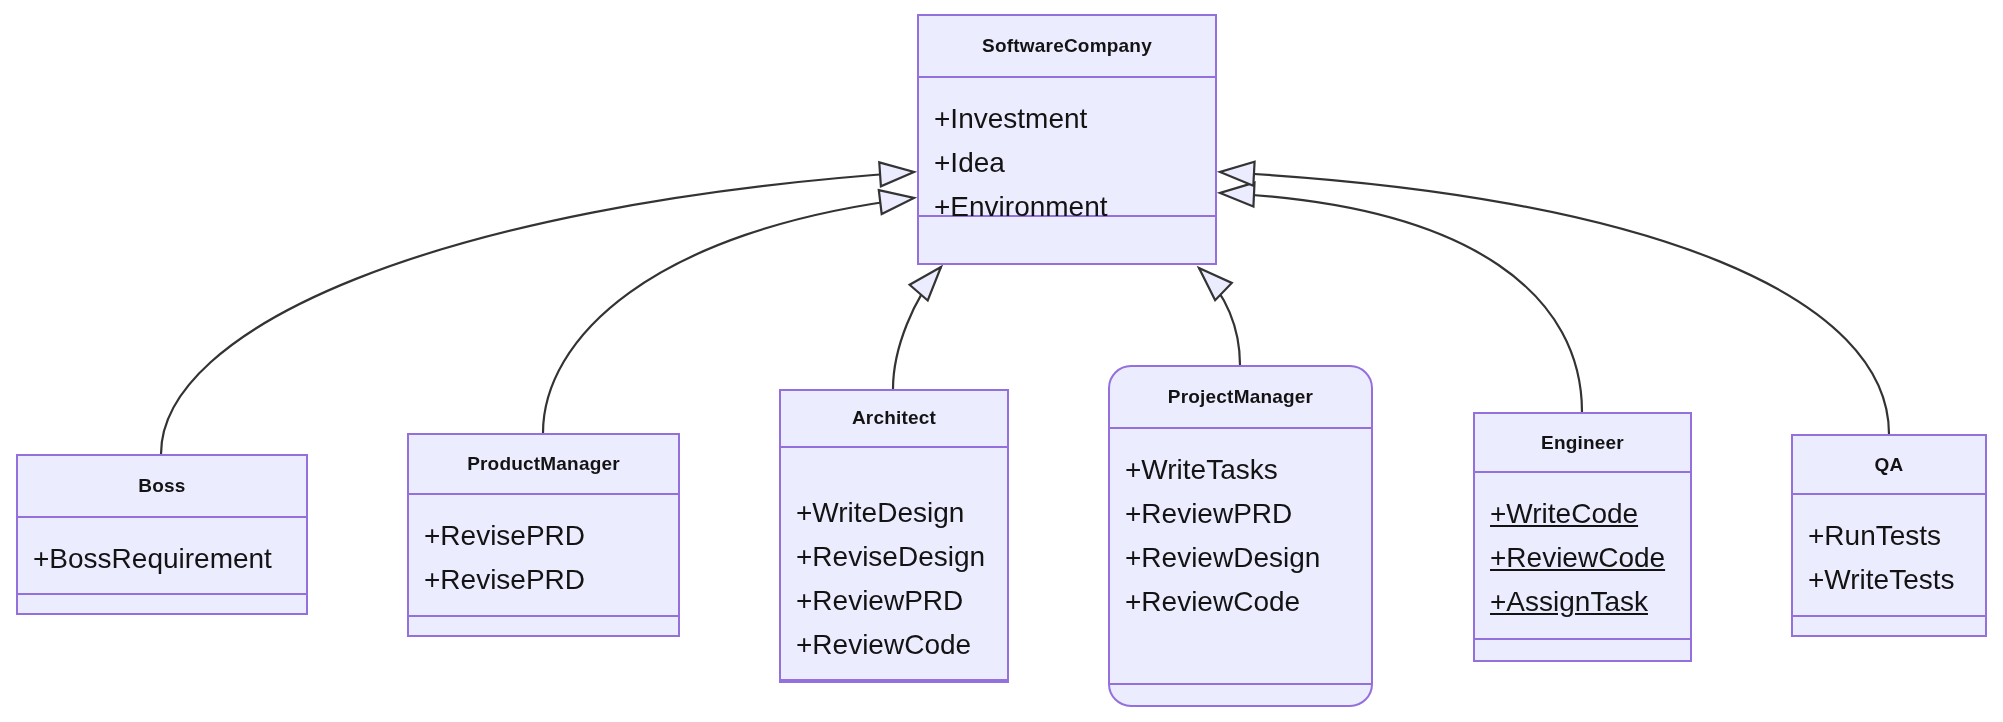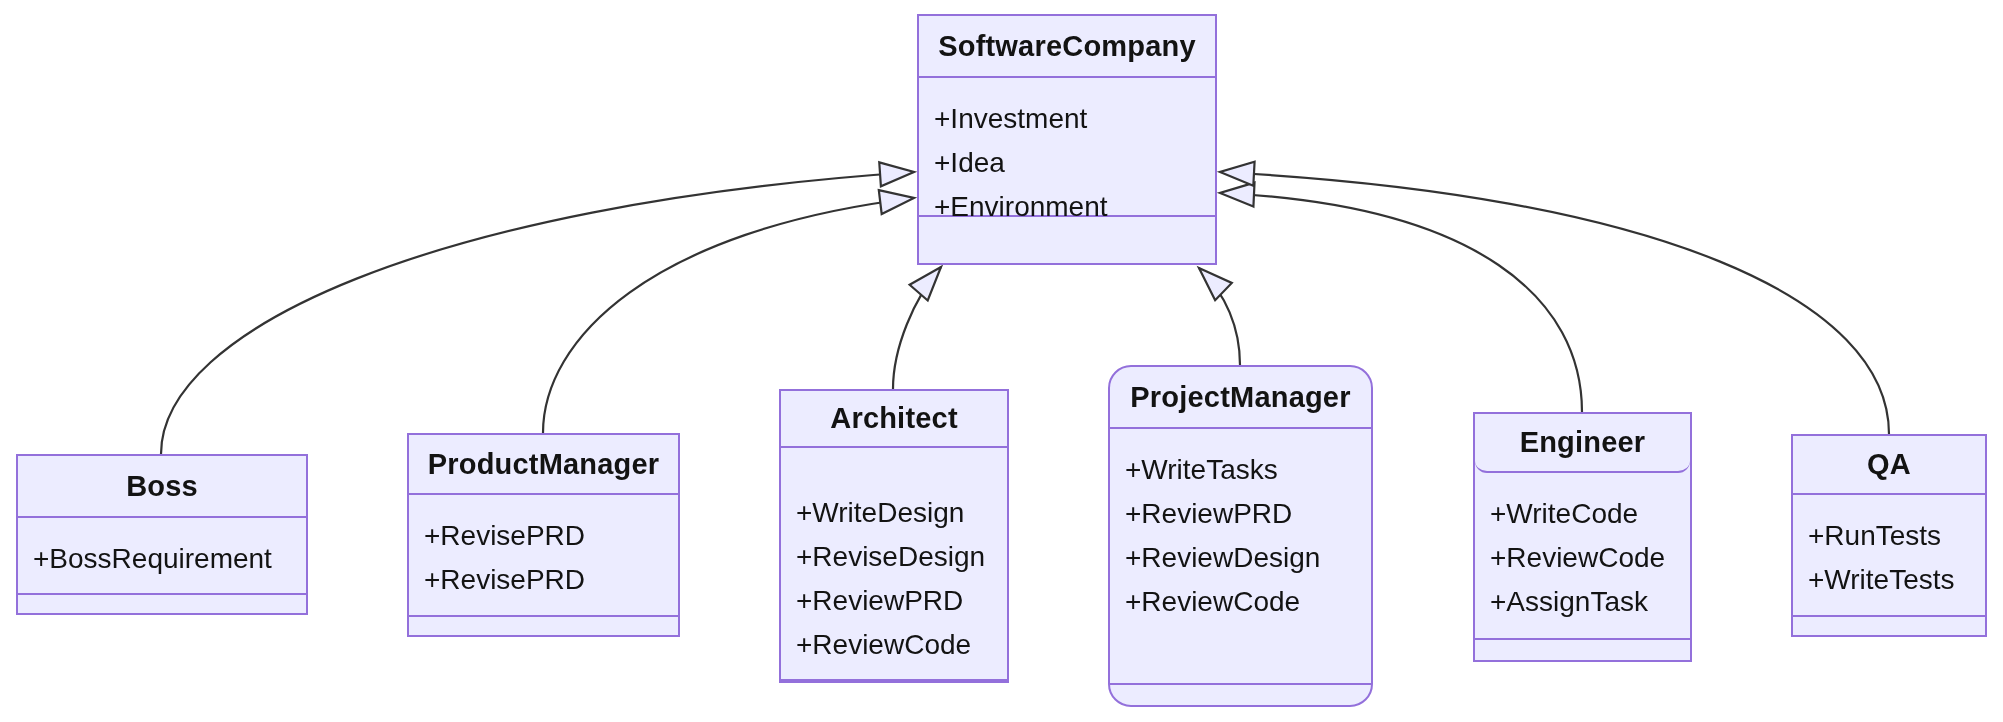--- a/index.html
+++ b/index.html
@@ -25,21 +25,21 @@
     border: 2px solid var(--node-border, #9370DB);
     display: flex;
     flex-direction: column;
   }
   .cls-title {
     box-sizing: border-box;
     display: flex;
     align-items: center;
     justify-content: center;
     font-weight: 700;
-    font-size: 29px;
+    font-size: 19px;
     letter-spacing: 0.2px;
     border-bottom: 2px solid var(--node-border, #9370DB);
   }
   .cls-attrs {
     box-sizing: border-box;
     border-bottom: 2px solid var(--node-border, #9370DB);
     padding: 19px 6px 0 15px;
     font-size: 28px;
   }
   .cls-attr {
@@ -105,22 +105,22 @@
       <div class="cls-title" style="height: 62px;">ProjectManager</div>
       <div class="cls-attrs" style="height: 256px;">
         <div class="cls-attr">+WriteTasks</div>
         <div class="cls-attr">+ReviewPRD</div>
         <div class="cls-attr">+ReviewDesign</div>
         <div class="cls-attr">+ReviewCode</div>
       </div>
       <div class="cls-methods"></div>
     </div>
     <div class="cls" style="left: 1473px; top: 412px; width: 219px; height: 250px;">
-      <div class="cls-title" style="height: 59px; border-radius: 12px;">Engineer</div>
-      <div class="cls-attrs" style="height: 167px;">
+      <div class="cls-title" style="height: 59px;">Engineer</div>
+      <div class="cls-attrs" style="height: 167px; text-decoration: underline;">
         <div class="cls-attr">+WriteCode</div>
         <div class="cls-attr">+ReviewCode</div>
         <div class="cls-attr">+AssignTask</div>
       </div>
       <div class="cls-methods"></div>
     </div>
     <div class="cls" style="left: 1791px; top: 434px; width: 196px; height: 203px;">
       <div class="cls-title" style="height: 59px;">QA</div>
       <div class="cls-attrs" style="height: 122px;">
         <div class="cls-attr">+RunTests</div>

